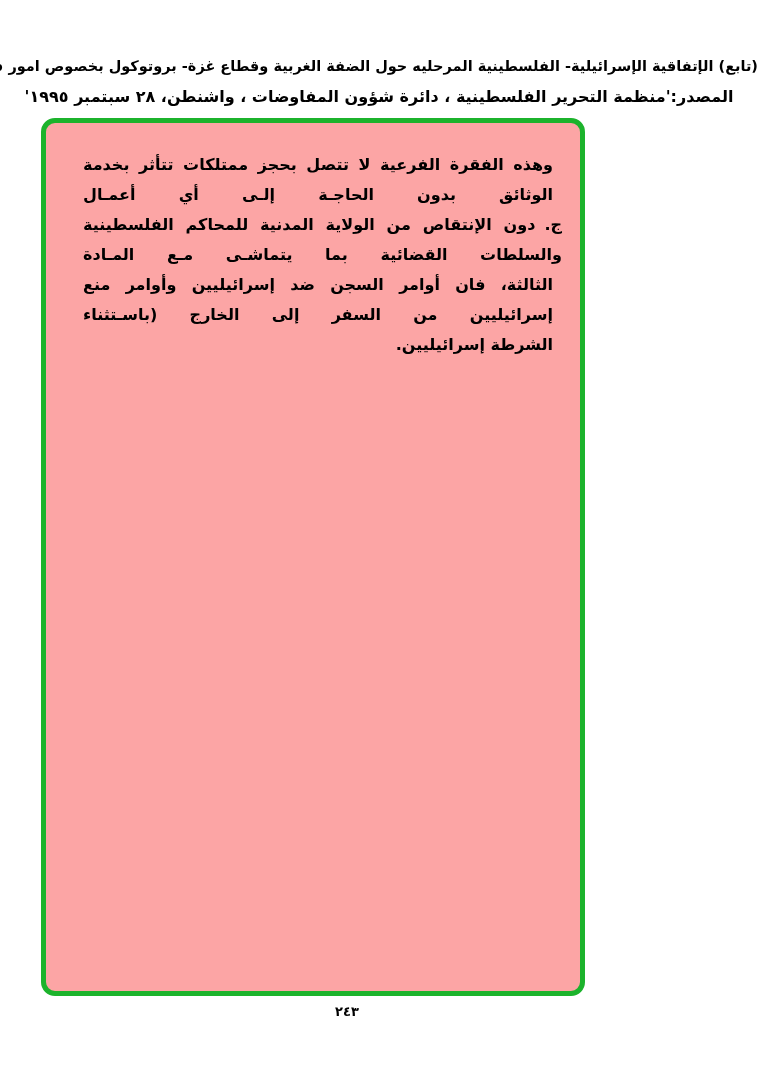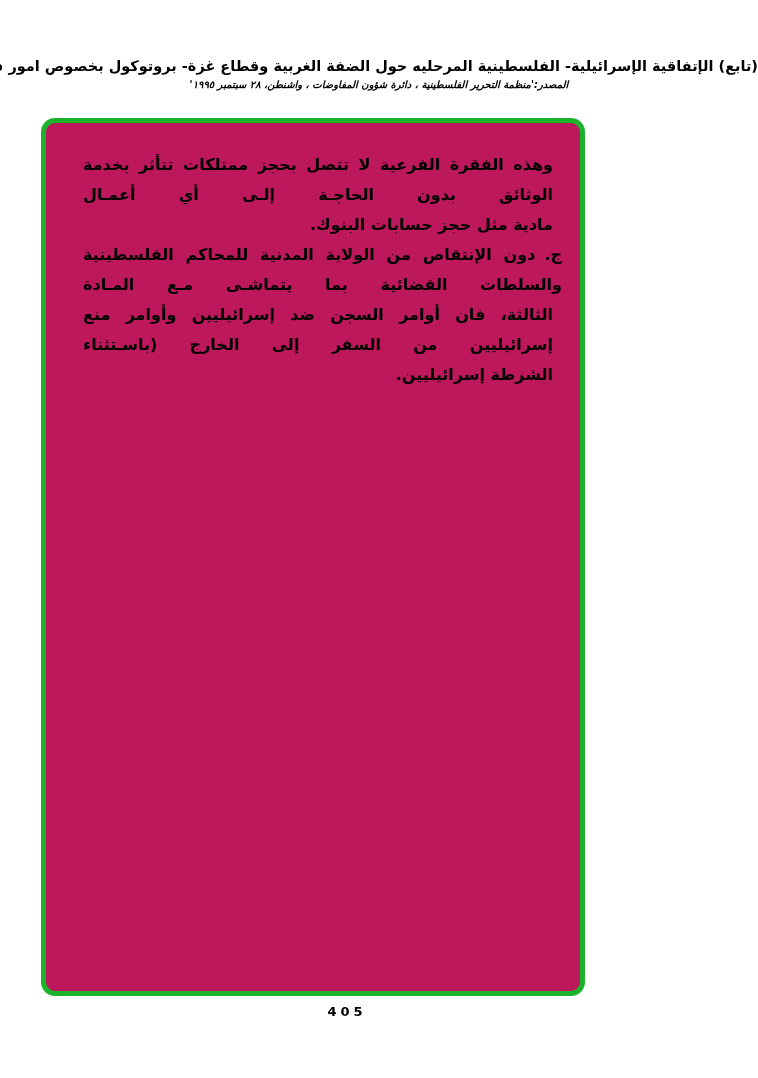--- a/index.html
+++ b/index.html
@@ -30,38 +30,37 @@
     text-align: center;
   }
   .title {
     font-size: 14.5px;
     font-weight: bold;
     line-height: 22px;
     letter-spacing: 0.2px;
     white-space: nowrap;
   }
   .source {
-    margin-top: 0;
-    font-size: 10px;
+    margin-top: 12px;
+    font-size: 16px;
     font-weight: bold;
     line-height: 15px;
     white-space: nowrap;
-    font-style: italic;
   }
   
   .content-box {
     position: absolute;
     left: 41px;
     top: 118px;
     width: 544px;
     height: 878px;
     border: 5px solid #1cb32c;
     border-radius: 14px;
     box-sizing: border-box;
-    background: #be185d;
+    background: #fca5a5;
   }
   .text-block {
     padding: 27px 18px 0 37px; 
     font-size: 16px;
     font-weight: bold;
     line-height: 30px;
   }
   .line {
     text-align: justify;
     text-align-last: auto;
@@ -97,29 +96,28 @@
   <div class="header">
     <div class="title">(تابع) الإتفاقية الإسرائيلية- الفلسطينية المرحليه حول الضفة الغربية وقطاع غزة- بروتوكول بخصوص امور قانونية</div>
     <div class="source">المصدر:'منظمة التحرير الفلسطينية ، دائرة شؤون المفاوضات ، واشنطن، ٢٨ سبتمبر ١٩٩٥'</div>
   </div>
 
   <div class="content-box" style="border-color: rgb(28, 179, 44);">
     <div class="text-block">
 
       <div class="line justify cont">وهذه الفقرة الفرعية لا تتصل بحجز ممتلكات تتأثر بخدمة الوثائق  بدون الحاجـة إلـى أي أعمـال</div>
 
-      <div class="line cont">مادية مثل حجز حسابات البنوك.</div>
 
       <div class="line justify"><span class="marker">ج.</span><span>دون الإنتقاص من الولاية المدنية للمحاكم الفلسطينية والسلطات القضائية  بما يتماشـى مـع المـادة</span></div>
 
       <div class="line justify cont">الثالثة، فان أوامر السجن ضد إسرائيليين وأوامر منع إسرائيليين من السفر إلى الخارج  (باسـتثناء</div>
 
 
       <div class="line cont">الشرطة إسرائيليين.</div>
 
     </div>
   </div>
 
   <div class="page-num-wrap">
-    <span class="page-num">405</span>
+    <span class="page-num">٢٤٣</span>
   </div>
 
 </div>
 
 </body></html>

